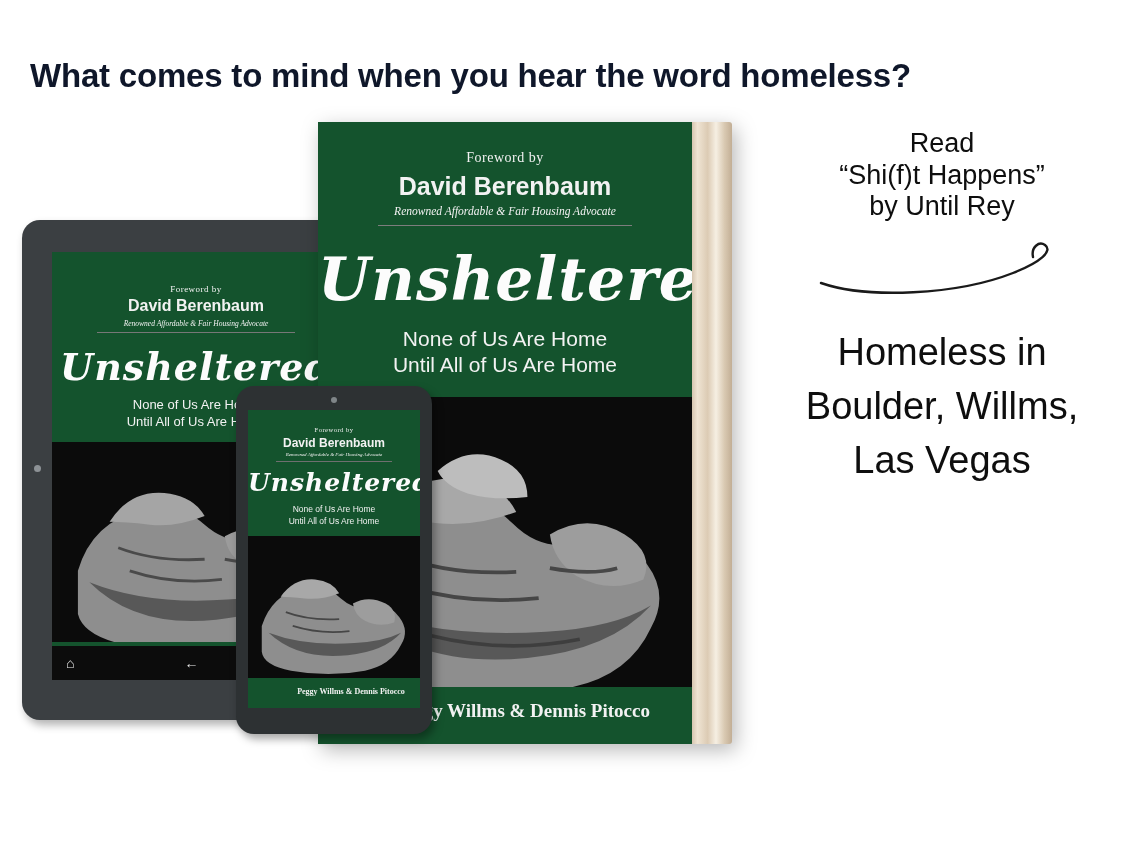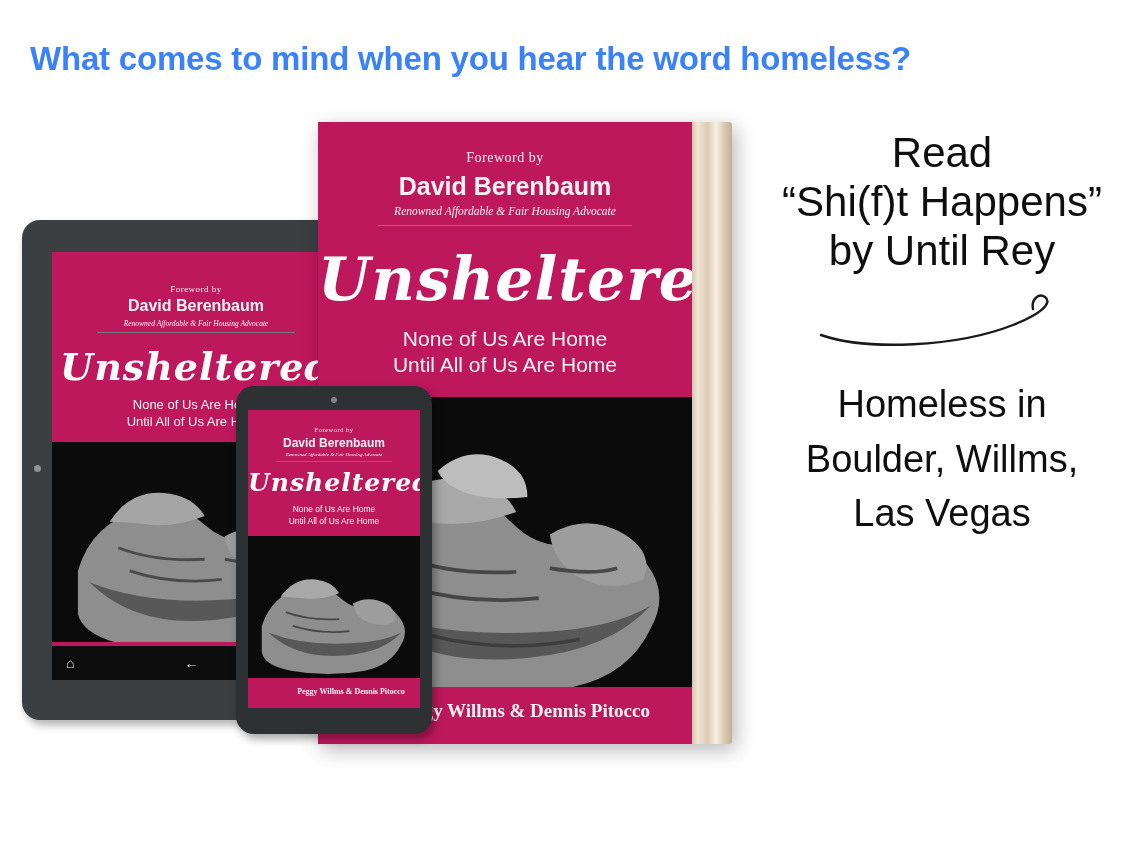--- a/index.html
+++ b/index.html
@@ -7,39 +7,39 @@
     width: 1138px; height: 854px;
     background: #ffffff;
     font-family: "Liberation Sans", sans-serif;
     overflow: hidden;
   }
   .slide { position: relative; width: 1138px; height: 854px; background: #fff; }
 
   
   .headline {
     position: absolute;
-    left: 30px; top: 40px;
+    left: 30px; top: 57px;
     width: 1090px;
     font-size: 33px;
     font-weight: bold;
     letter-spacing: -0.2px;
-    color: #3b82f6;
+    color: #0f172a;
     white-space: nowrap;
   }
 
   
   .right-col {
     position: absolute;
     left: 762px; top: 128px;
     width: 360px;
     text-align: center;
     color: #0e0e0e;
   }
   .read-block {
-    font-size: 42px;
+    font-size: 27px;
     line-height: 1.17;
     font-weight: 400;
   }
   .swoosh {
     margin: 14px auto 0;
     width: 250px; height: 60px;
     display: block;
   }
   .cities-block {
     margin-top: 28px;
@@ -65,21 +65,21 @@
     border-radius: 0 3px 3px 0;
   }
   .book-front {
     position: absolute; left: 0; top: 0;
     width: 374px; height: 100%;
     background: #0c0c0c;
     overflow: hidden;
   }
   .cover {
     position: absolute; inset: 0;
-    background: #be185d;
+    background: #14532d;
     color: #f2f2f2;
     text-align: center;
   }
   .cover .fw-label { font-family: "Liberation Serif", serif; letter-spacing: .5px; }
   .cover .fw-name  { font-family: Liberation Sans, sans-serif; font-weight: bold; }
   .cover .fw-sub   { font-family: "Liberation Serif", serif; font-style: italic; }
   .cover .title-script {
     font-family: "DejaVu Serif", serif;
     font-style: italic;
     font-weight: bold;

